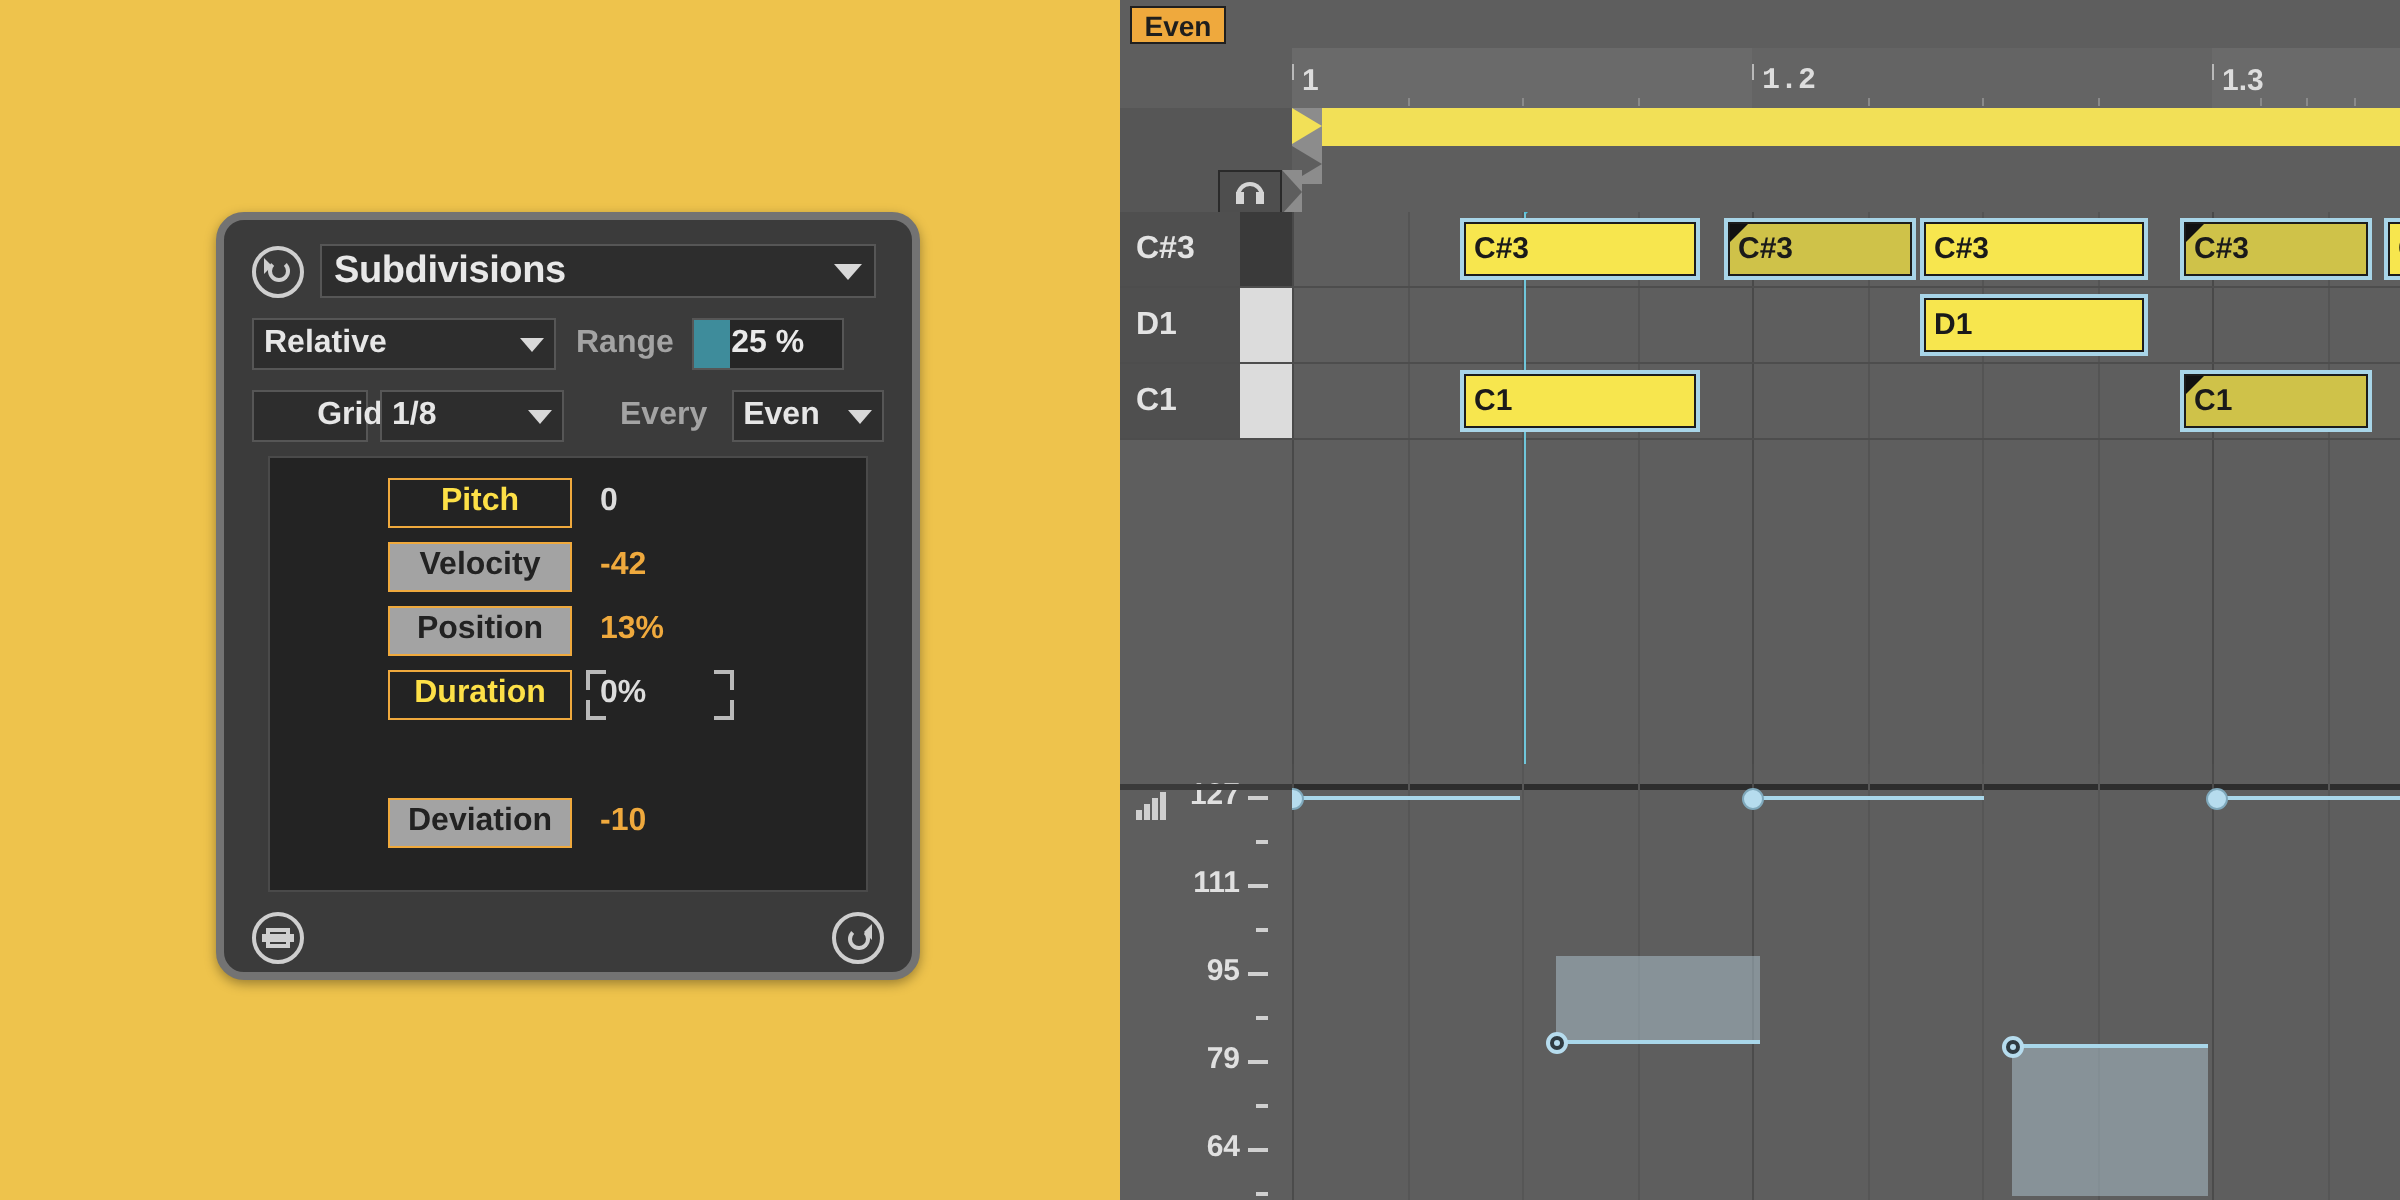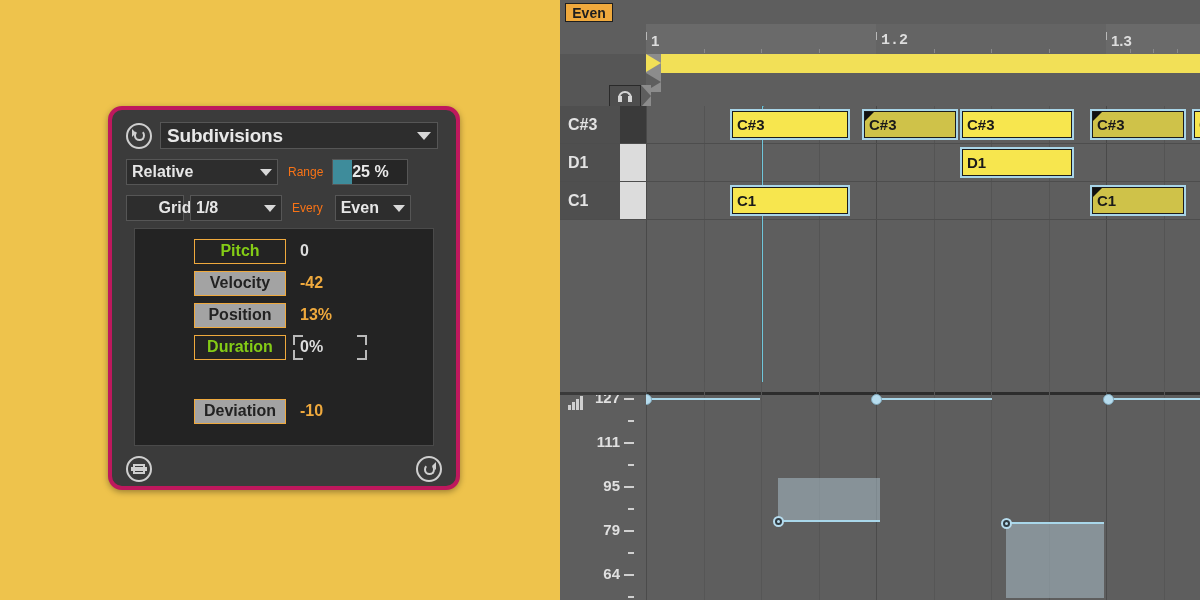--- a/index.html
+++ b/index.html
@@ -11,21 +11,21 @@
   }
   #root{position:relative;width:1200px;height:600px;}
 
   
   .bg-left{position:absolute;left:0;top:0;width:560px;height:600px;background:#eec34c;}
   .bg-right{position:absolute;left:560px;top:0;width:640px;height:600px;background:#5e5e5e;}
 
   
   .device{
     position:absolute;left:108px;top:106px;width:352px;height:384px;
-    background:#3b3b3b;border:4px solid #be185d;border-radius:14px;
+    background:#3b3b3b;border:4px solid #737373;border-radius:14px;
     box-sizing:border-box;
     box-shadow:0 2px 6px rgba(0,0,0,.35);
   }
   .dev-row{position:absolute;display:flex;align-items:center;}
 
   .reset-ico{
     width:26px;height:26px;border-radius:50%;
     border:2px solid #cfcfcf;box-sizing:border-box;
     position:relative;flex:0 0 auto;
   }
@@ -51,21 +51,21 @@
     border-top:8px solid #d8d8d8;margin-left:auto;
   }
 
   .sel{
     background:#2d2d2d;border:1px solid #565656;box-sizing:border-box;
     height:26px;display:flex;align-items:center;padding:0 5px;
   }
   .sel .txt{color:#e6e6e6;font-size:16px;font-weight:bold;}
   .sel .caret{border-left-width:6px;border-right-width:6px;border-top-width:7px;}
 
-  .lbl{color:#f97316;font-size:12px;font-weight:normal;}
+  .lbl{color:#a3a3a3;font-size:16px;font-weight:bold;}
 
   .btn-flat{
     background:#2d2d2d;border:1px solid #565656;box-sizing:border-box;
     height:26px;display:flex;align-items:center;justify-content:center;
     color:#e6e6e6;font-size:16px;font-weight:bold;padding:0 8px;
   }
 
   .numfield{
     height:26px;background:#262626;border:1px solid #565656;box-sizing:border-box;
     position:relative;overflow:hidden;display:flex;align-items:center;justify-content:center;
@@ -78,21 +78,21 @@
     position:absolute;left:22px;top:118px;width:300px;height:218px;
     background:#232323;border:1px solid #4a4a4a;box-sizing:border-box;
   }
   .prow{position:absolute;left:0;width:100%;height:28px;display:flex;align-items:center;}
   .pname{
     position:absolute;left:59px;width:92px;height:25px;
     display:flex;align-items:center;justify-content:center;
     font-size:16px;font-weight:bold;box-sizing:border-box;
   }
   .pname.on{background:#a3a3a3;color:#222;border:1px solid #efa93d;}
-  .pname.off{background:transparent;color:#84cc16;border:1px solid #efa93d;}
+  .pname.off{background:transparent;color:#fde047;border:1px solid #efa93d;}
   .pval{position:absolute;left:165px;font-size:16px;font-weight:bold;}
   .pval.orange{color:#efa93d;}
   .pval.white{color:#dcdcdc;}
 
   
   .focusbox{position:absolute;left:158px;width:74px;height:25px;}
   .focusbox i{position:absolute;width:8px;height:8px;border:2px solid #b9b9b9;}
   .focusbox i.tl{left:0;top:0;border-right:0;border-bottom:0;}
   .focusbox i.tr{right:0;top:0;border-left:0;border-bottom:0;}
   .focusbox i.bl{left:0;bottom:0;border-right:0;border-top:0;}
@@ -248,21 +248,21 @@
         <span class="numtxt"><span>25</span>&nbsp;<span>%</span></span>
       </div>
     </div>
 
     <div class="dev-row" style="left:14px;top:85px;width:316px;">
       <div class="btn-flat" style="width:50px;padding-left:48px;">Grid</div>
       <div class="sel" style="width:92px;margin-left:6px;">
         <span class="txt">1/8</span>
         <span class="caret"></span>
       </div>
-      <span class="lbl" style="margin-left:10px;">Every</span>
+      <span class="lbl" style="margin-left:28px;">Every</span>
       <div class="sel" style="width:76px;margin-left:12px;">
         <span class="txt">Even</span>
         <span class="caret"></span>
       </div>
     </div>
 
     <div class="plist" id="plist">
         <div class="prow" style="top: 8px;">
           <div class="pname off">Pitch</div>
           <div class="pval white">0</div>

